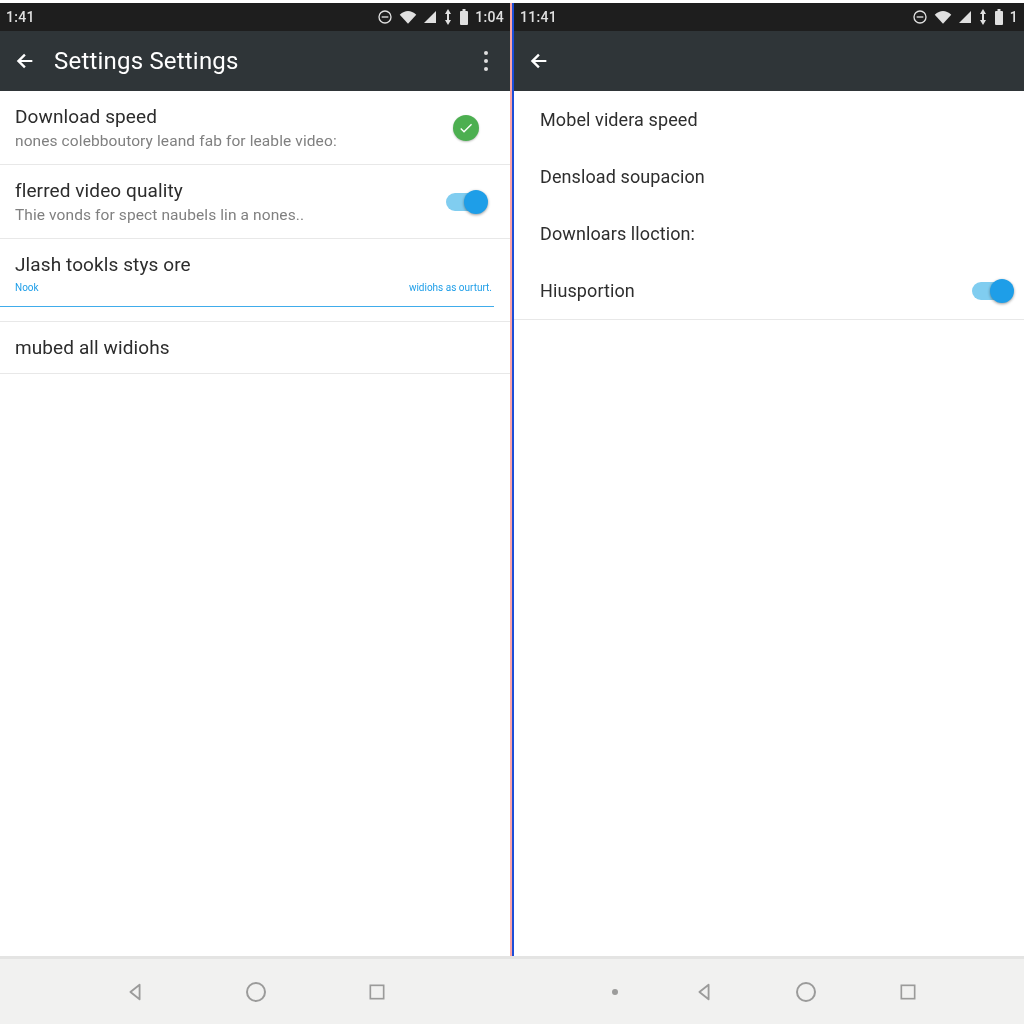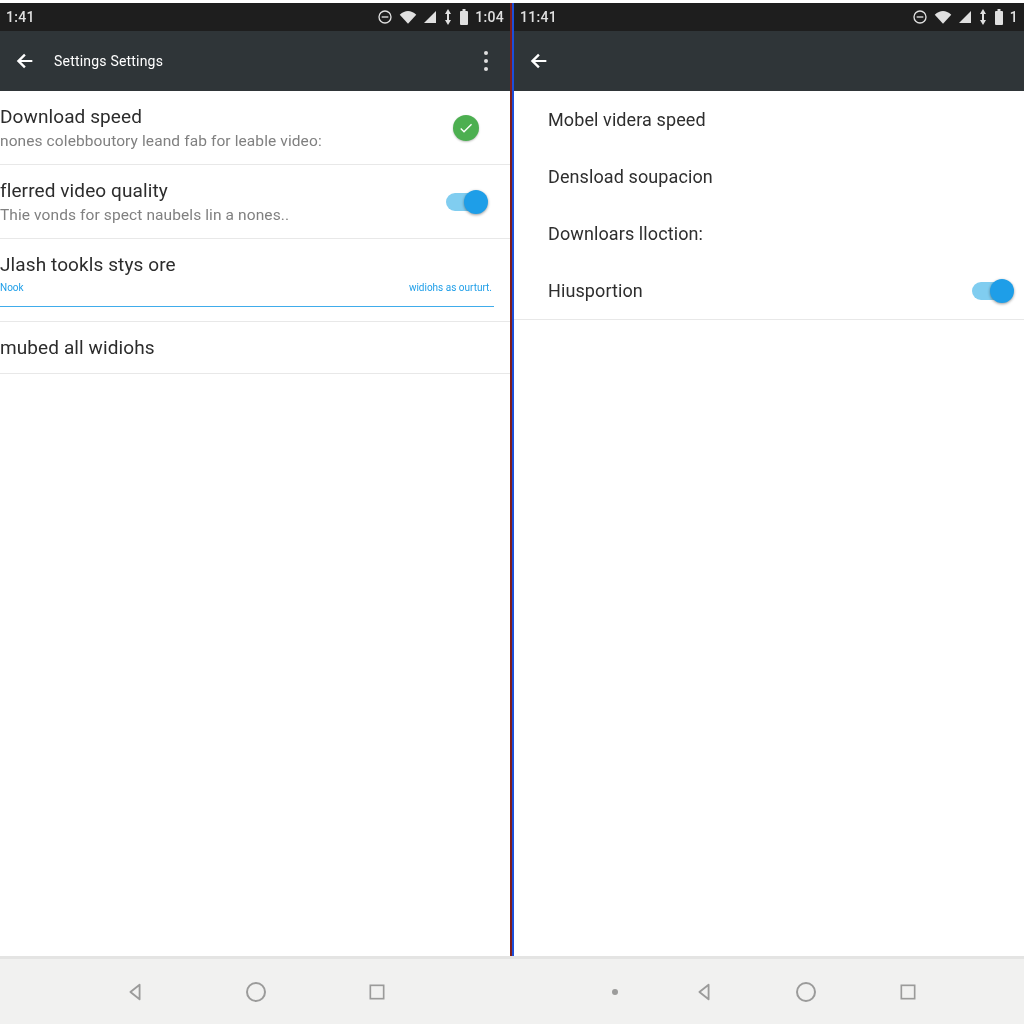--- a/index.html
+++ b/index.html
@@ -26,21 +26,21 @@
     height: calc(100% - 68px);
   }
 
   .phone {
     position: relative;
     width: 50%;
     height: 100%;
     overflow: hidden;
     background: #fff;
   }
-  .phone.left  { border-right: 2px solid #7f1d1d; }
+  .phone.left  { border-right: 2px solid #fca5a5; }
   .phone.right { border-left: 2px solid #1d4ed8; }
 
   
   .status-bar {
     height: 28px;
     background: #1e1e1e;
     color: #e0e0e0;
     display: flex;
     align-items: center;
     justify-content: space-between;
@@ -63,21 +63,21 @@
     align-items: center;
     padding: 0 10px;
     position: relative;
   }
   .app-bar .back {
     width: 30px; height: 30px;
     display:flex; align-items:center; justify-content:center;
     cursor: pointer;
   }
   .app-bar .title {
-    font-size: 14px;
+    font-size: 24px;
     font-weight: 400;
     margin-left: 14px;
     letter-spacing: .2px;
   }
   .app-bar .overflow {
     position: absolute;
     right: 12px;
     top: 14px;
     width: 24px;
     height: 32px;
@@ -99,30 +99,30 @@
     border-bottom: 1px solid #e8e8e8;
     display: flex;
     align-items: center;
     position: relative;
     cursor: pointer;
   }
   .phone.left .row { border-right: 0; }
   .row .text {
     flex: 1 1 auto;
     min-width: 0;
-    padding-left: 0px; 
+    padding-left: 15px; 
   }
   .phone.right .row .text { padding-left: 26px; }
 
   .row .primary {
     font-size: 19px;
     color: #2c2c2c;
     letter-spacing: .1px;
   }
-  .phone.right .row .primary { font-size: 18px; font-weight: 400; color: #2e2e2e; margin-left: 8px; }
+  .phone.right .row .primary { font-size: 18px; font-weight: 400; color: #2e2e2e; }
 
   .row .secondary {
     font-size: 15.5px;
     color: #808080;
     margin-top: 4px;
     letter-spacing: .1px;
   }
 
   .row .widget {
     width: 52px;

